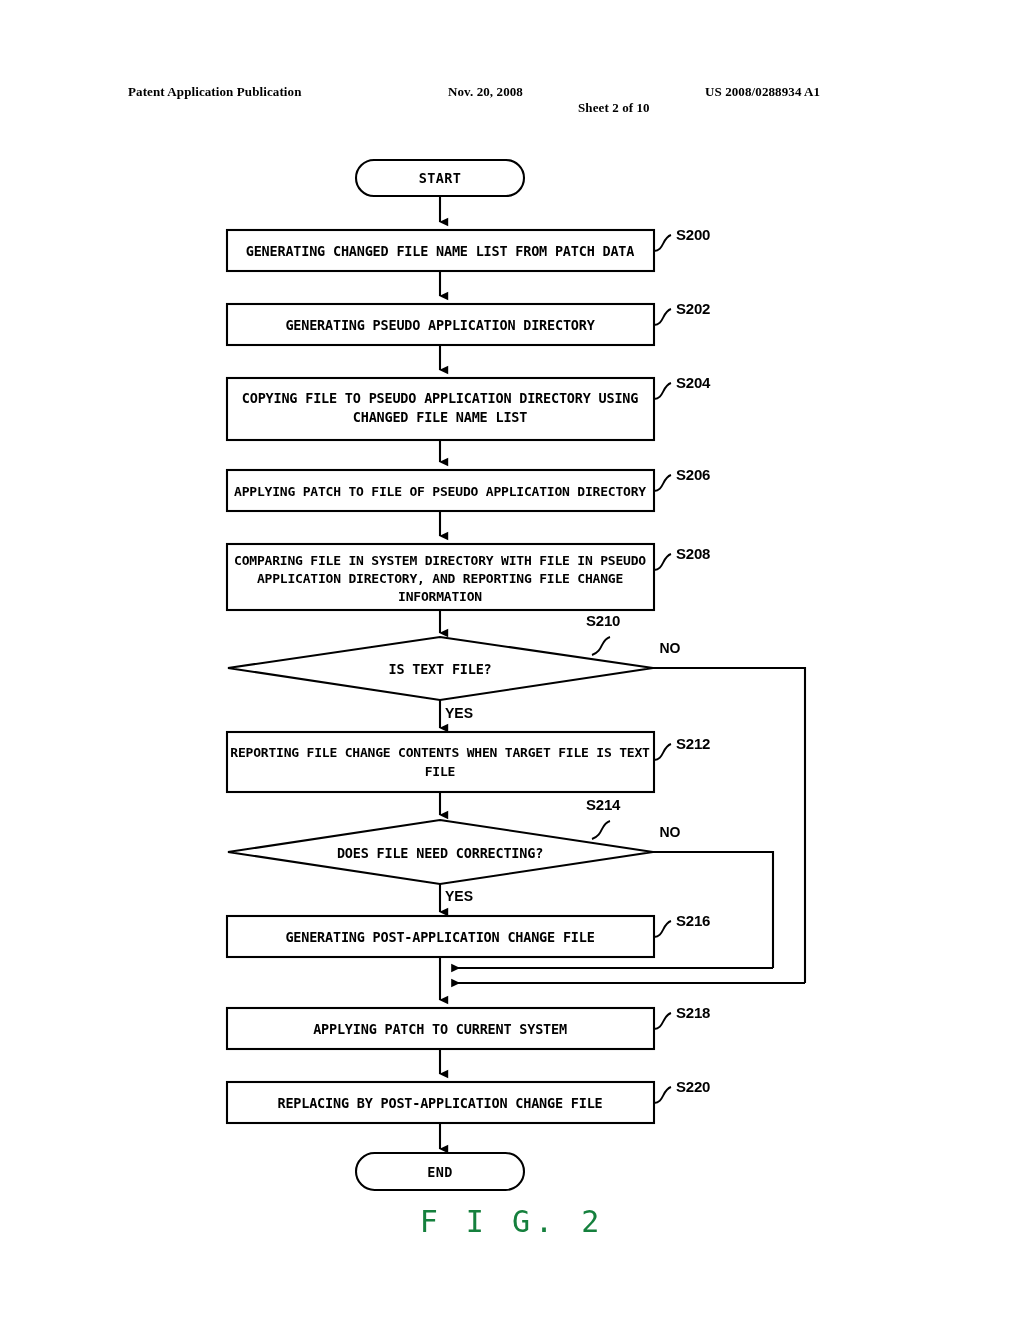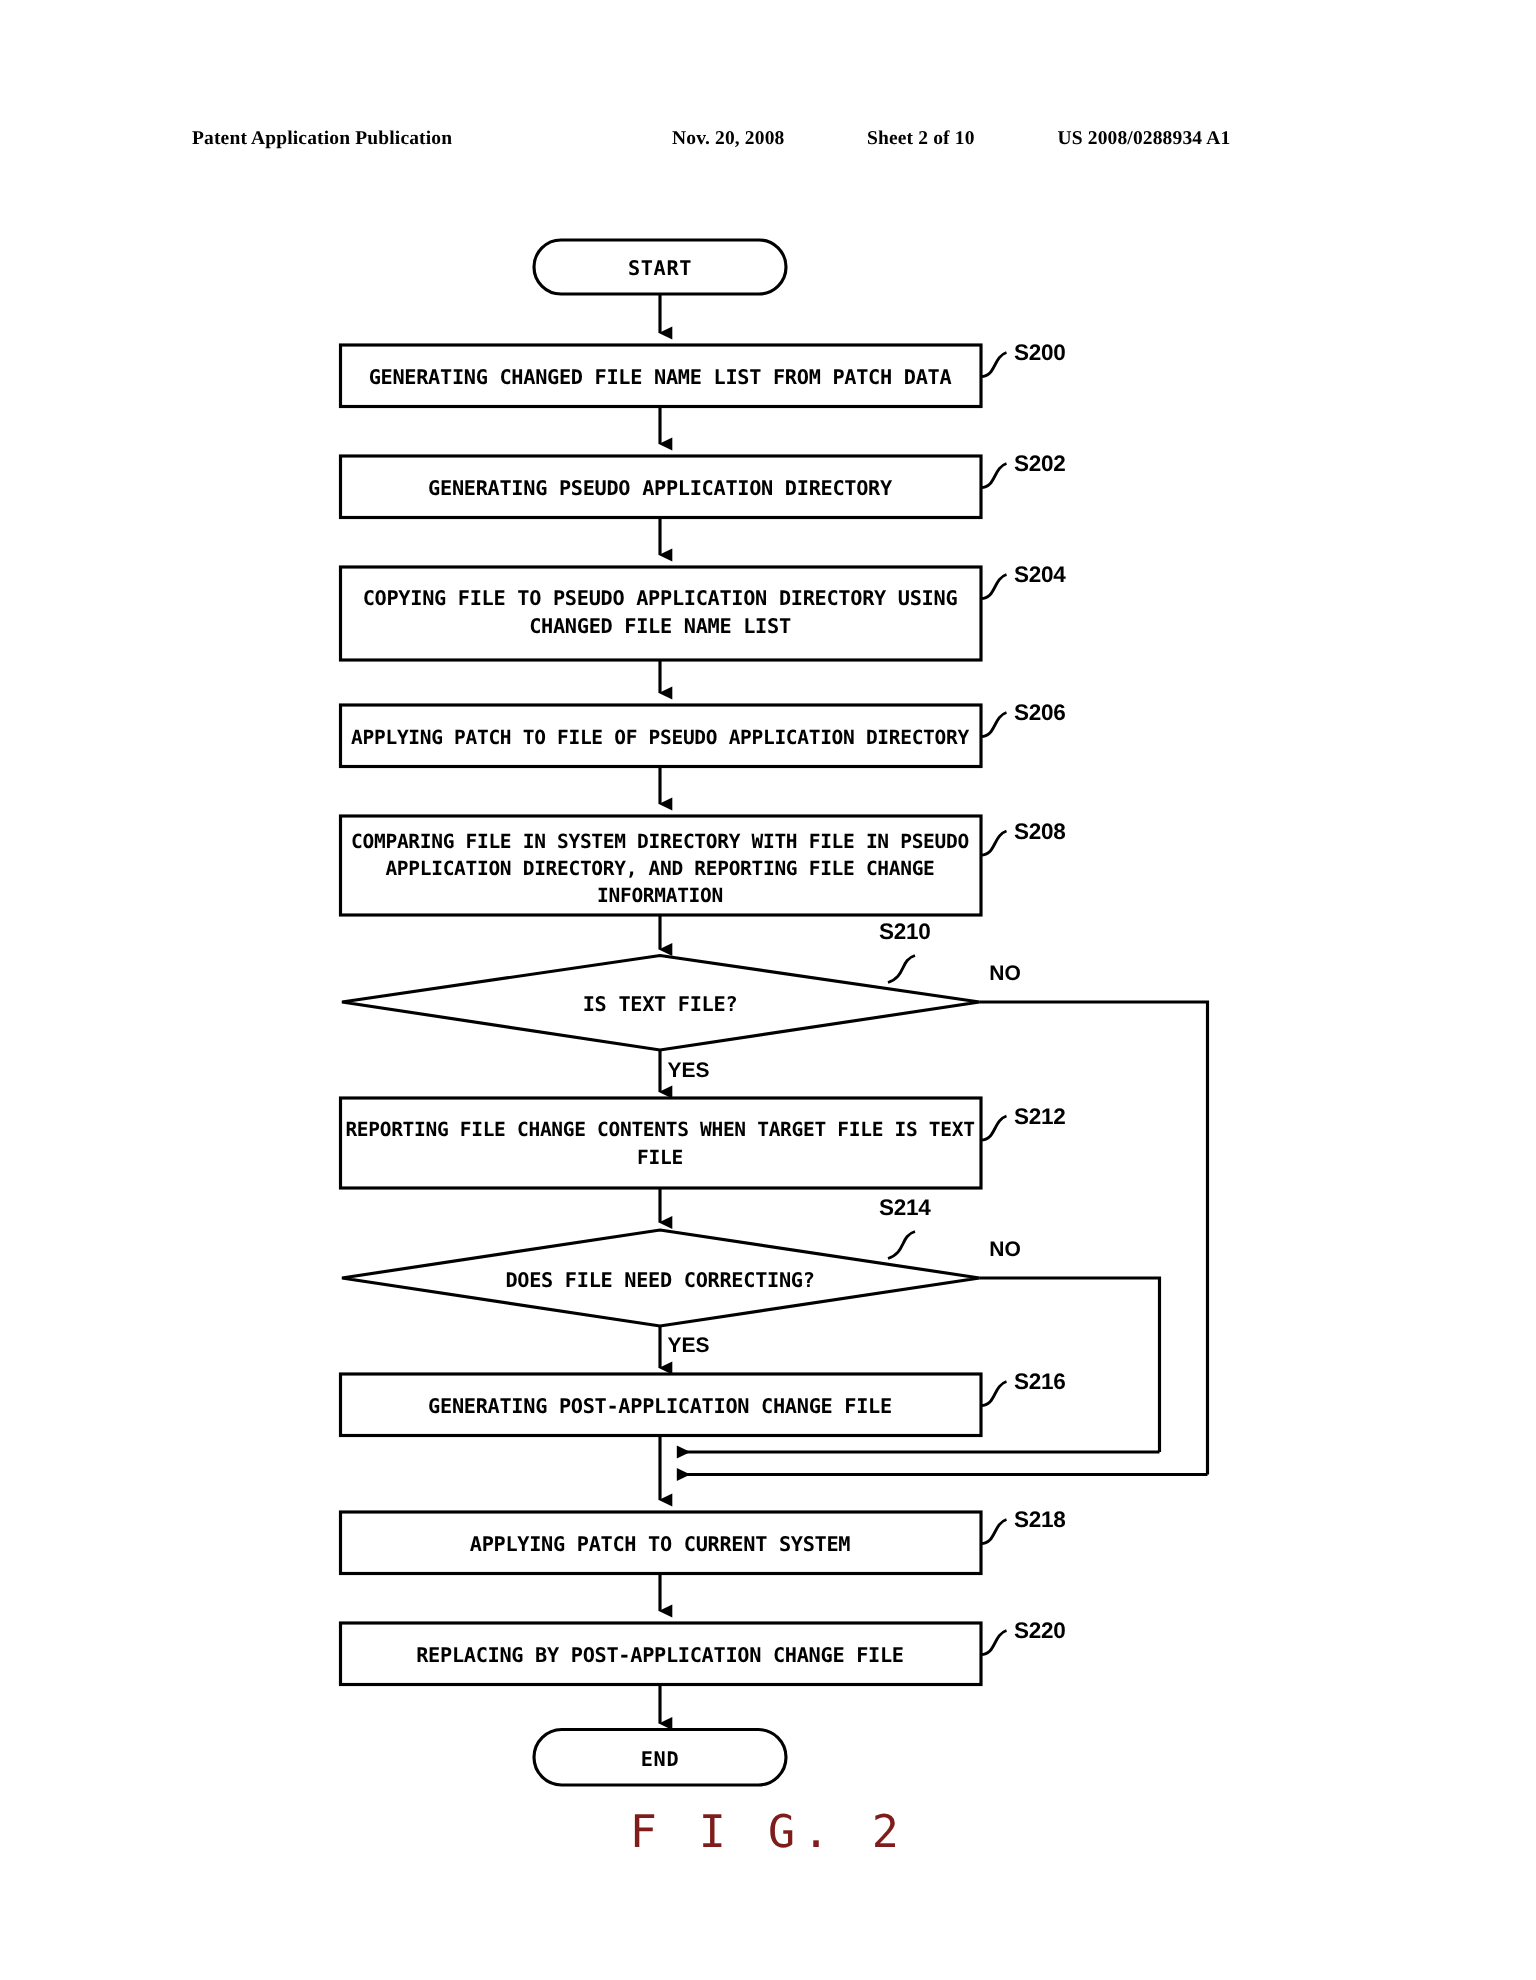--- a/index.html
+++ b/index.html
@@ -25,21 +25,21 @@
     width: 1024px;
     height: 26px;
     font-family: "Liberation Serif", serif;
     font-weight: bold;
     font-size: 13px;
     letter-spacing: 0.1px;
     white-space: nowrap;
   }
   #patent-header .hdr-pub   { position: absolute; left: 128px;  top: 0; }
   #patent-header .hdr-date  { position: absolute; left: 448px;  top: 0; }
-  #patent-header .hdr-sheet { position: absolute; left: 578px;  top: 0; }
+  #patent-header .hdr-sheet { position: absolute; left: 578px;  top: 16px; }
   #patent-header .hdr-num   { position: absolute; left: 705px;  top: 0; text-align: right; }
 
   
   #figure-canvas {
     position: absolute;
     left: 0;
     top: 0;
     width: 1024px;
     height: 1320px;
   }
@@ -90,21 +90,21 @@
   #figure-caption {
     position: absolute;
     left: 0;
     top: 1204px;
     width: 1024px;
     text-align: center;
     font-family: "DejaVu Sans Mono", monospace;
     font-size: 30px;
     font-weight: normal;
     letter-spacing: 5px;
-    color: #7f1d1d;
+    color: #15803d;
   }
 </style>
 </head>
 <body>
 
 <div id="patent-header">
   <span class="hdr-pub">Patent Application Publication</span>
   <span class="hdr-date">Nov. 20, 2008</span>
   <span class="hdr-sheet">Sheet 2 of 10</span>
   <span class="hdr-num">US 2008/0288934 A1</span>

